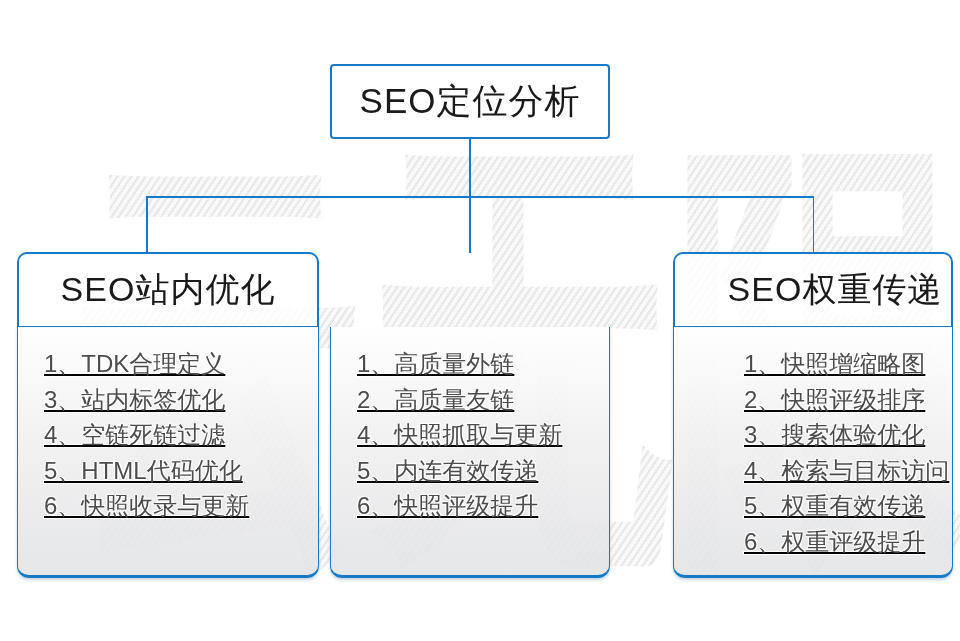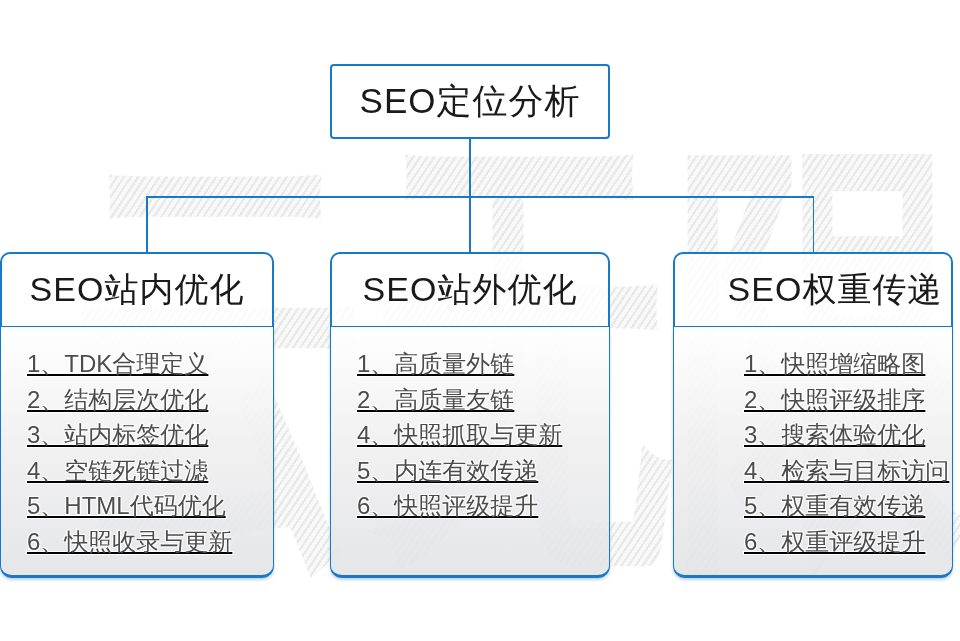--- a/index.html
+++ b/index.html
@@ -96,21 +96,21 @@
     box-sizing: border-box;
     border: 1.5px solid var(--accent, #1879c8);
     border-top: none;
     border-bottom-width: 3px;
     border-radius: 0 0 12px 12px;
     background: linear-gradient(180deg, rgba(255,255,255,0.95) 0%, rgba(240,240,241,0.90) 45%, rgba(226,227,229,0.88) 100%);
     box-shadow: 0 2px 3px rgba(120,160,205,0.45);
     z-index: 2;
     text-decoration: underline;
   }
-  #col0-header, #col0-list { left: 0;   width: 274px; }
+  #col0-header, #col0-list { left: 17px;   width: 302px; }
   #col1-header, #col1-list { left: 330px; width: 280px; }
   #col2-header, #col2-list { left: 673px; width: 280px; padding-left: 44px; }
 
   .col-list ul {
     list-style: none;
     margin: 0;
     padding: 19px 10px 0 26px;
   }
   .col-list li {
     font-size: 24px;
@@ -136,31 +136,27 @@
   <div class="root-box">
     <span class="title">SEO定位分析</span>
   </div>
 
   <div class="col-header" id="col0-header">
     <span class="title">SEO站内优化</span>
   </div>
   <div class="col-list" id="col0-list">
     <ul>
       <li>1、TDK合理定义</li>
-      <li>2、结构层次优化</li>
       <li>3、站内标签优化</li>
       <li>4、空链死链过滤</li>
       <li>5、HTML代码优化</li>
       <li>6、快照收录与更新</li>
     </ul>
   </div>
 
-  <div class="col-header" id="col1-header">
-    <span class="title">SEO站外优化</span>
-  </div>
   <div class="col-list" id="col1-list">
     <ul>
       <li>1、高质量外链</li>
       <li>2、高质量友链</li>
       <li>4、快照抓取与更新</li>
       <li>5、内连有效传递</li>
       <li>6、快照评级提升</li>
     </ul>
   </div>
 

